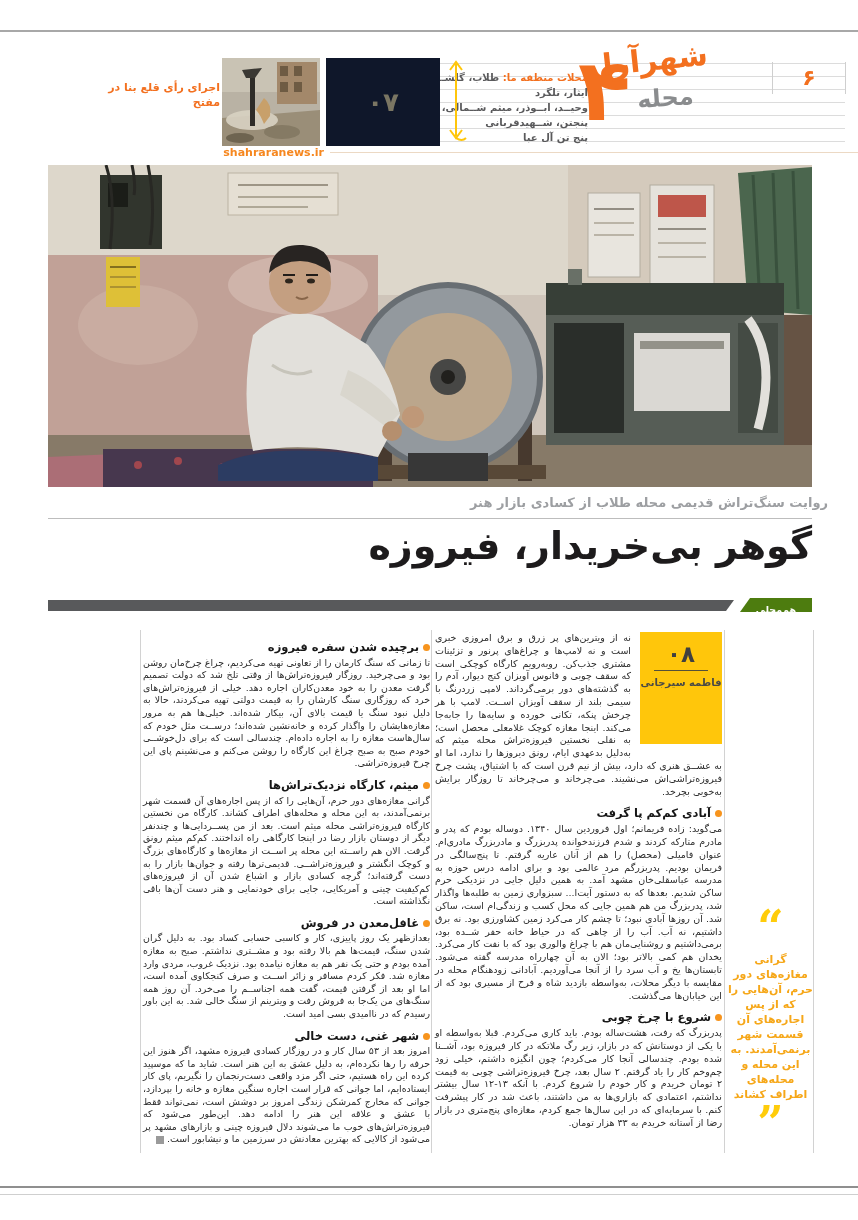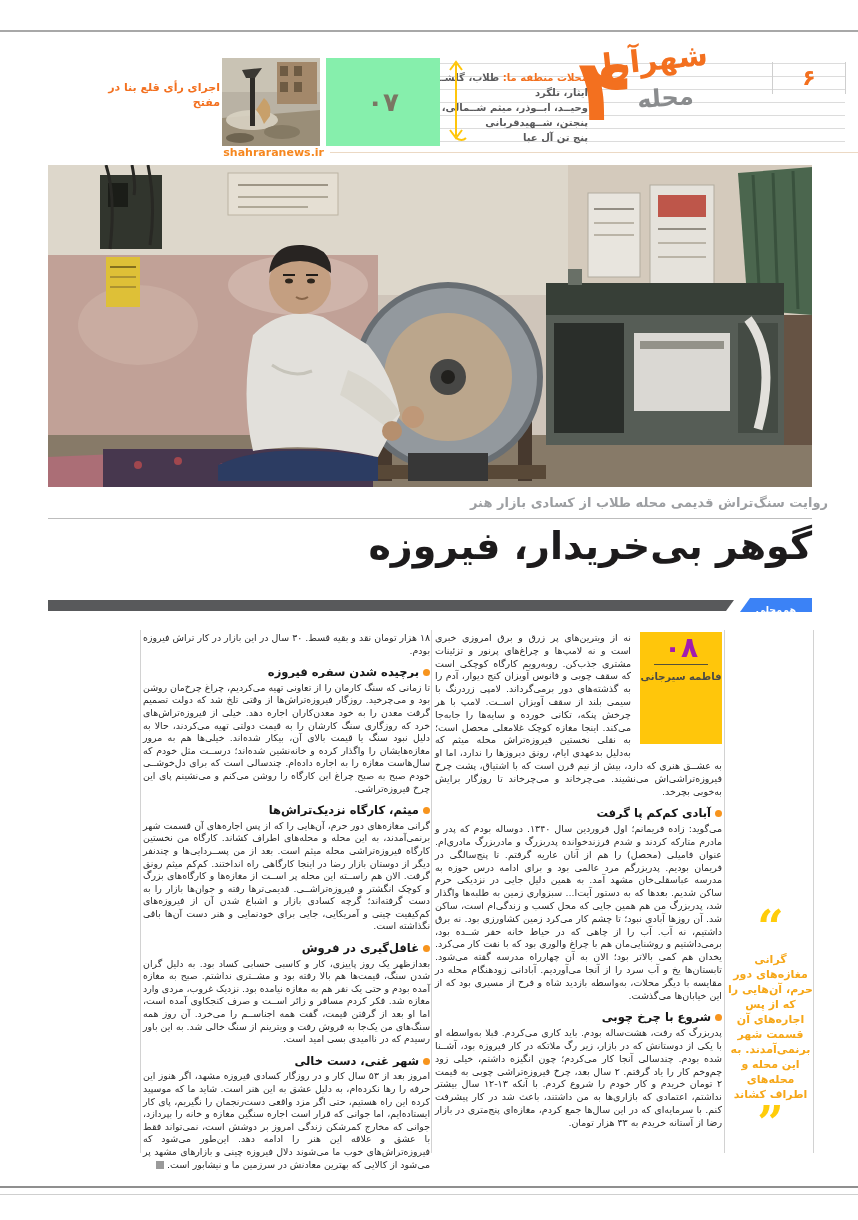--- a/index.html
+++ b/index.html
@@ -13,48 +13,48 @@
   .page-num{position:absolute;top:62px;left:772px;width:72px;height:32px;border-left:1px solid #cfcfcf;
             border-right:1px solid #cfcfcf;text-align:center;font-size:22px;font-weight:bold;color:#f3701f;line-height:32px;}
   .logo{position:absolute;top:34px;left:576px;width:132px;height:118px;}
   .logo .big4{position:absolute;left:2px;top:6px;font-size:86px;font-weight:bold;color:#f3701f;line-height:100px;}
   .logo .l1{position:absolute;right:0;top:8px;font-size:30px;font-weight:bold;color:#f3701f;transform:rotate(-6deg);}
   .logo .l2{position:absolute;right:14px;top:50px;font-size:24px;font-weight:bold;color:#8a8c8e;transform:rotate(-4deg);}
   .districts{position:absolute;top:70px;left:420px;width:168px;text-align:right;font-size:10px;line-height:15px;color:#5a5a5c;font-weight:bold;}
   .districts .lbl{color:#f3701f;}
   .teaser-title{position:absolute;top:80px;left:108px;width:112px;text-align:right;font-size:11px;line-height:15px;font-weight:bold;color:#f3701f;}
   .teaser-photo{position:absolute;top:58px;left:222px;width:98px;height:88px;}
-  .num-box{position:absolute;top:58px;left:326px;width:114px;height:88px;background:#86efac;text-align:center;}
+  .num-box{position:absolute;top:58px;left:326px;width:114px;height:88px;background:#0f172a;text-align:center;}
   .num-box span{font-size:26px;font-weight:bold;color:#7a7663;line-height:88px;}
   .site-url{position:absolute;top:146px;left:218px;width:106px;text-align:right;font-size:11px;font-weight:bold;color:#f6871f;direction:ltr;}
   .measure-arrow{position:absolute;top:58px;left:444px;width:24px;height:90px;}
   .under-rule{position:absolute;top:152px;left:330px;right:0;height:1px;background:#ecd9c4;}
 
   
   .photo{position:absolute;top:165px;left:48px;width:764px;height:322px;background:#cfc4b6;}
 
   
   .kicker{position:absolute;top:495px;right:30px;left:48px;text-align:right;font-size:13px;font-weight:bold;color:#9d9fa2;}
   .kicker-rule{position:absolute;top:518px;left:48px;width:764px;height:1px;background:#bdbdbd;}
   .headline{position:absolute;top:524px;right:46px;left:48px;text-align:right;font-size:38px;font-weight:bold;color:#1d1b1c;}
   .bar-gray{position:absolute;top:600px;left:48px;width:686px;height:11px;background:#58595b;
             clip-path:polygon(0 0,100% 0,calc(100% - 8px) 100%,0 100%);}
-  .bar-tag{position:absolute;top:598px;left:740px;width:72px;height:14px;background:#3b82f6;
+  .bar-tag{position:absolute;top:598px;left:740px;width:72px;height:14px;background:#4d7c0f;
            clip-path:polygon(10px 0,100% 0,100% 100%,0 100%);text-align:center;}
   .bar-tag span{font-size:9.5px;font-weight:bold;color:#ffffff;line-height:14px;}
 
   
   .col{position:absolute;top:632px;text-align:justify;font-size:9.5px;line-height:12.8px;color:#2b2b2b;}
   .col p{margin:0 0 6px 0;}
   .col-mid{left:143px;width:287px;font-size:9.4px;line-height:12.6px;}
   .col-lead{left:435px;width:287px;}
   .sub-head{margin:9px 0 3px 0;font-size:11.5px;font-weight:bold;color:#161616;text-align:right;}
   .bullet{display:inline-block;width:7px;height:7px;border-radius:50%;background:#f7941d;margin-left:4px;}
   .byline-box{float:right;width:82px;height:112px;background:#ffc60b;margin:0 0 6px 9px;text-align:center;}
-  .byline-box .bnum{display:block;padding-top:10px;font-size:28px;font-weight:bold;color:#a21caf;}
+  .byline-box .bnum{display:block;padding-top:16px;font-size:23px;font-weight:bold;color:#404040;}
   .byline-box .bdiv{display:block;width:54px;height:1px;background:#55513a;margin:9px auto 6px auto;}
   .byline-box .bname{display:block;font-size:10px;font-weight:bold;color:#4a4a45;}
   .end-square{display:inline-block;width:8px;height:8px;background:#9a9a9a;vertical-align:middle;margin-right:3px;}
 
   
   .quote-col{position:absolute;top:632px;left:728px;width:85px;text-align:center;}
   .q-mark{font-size:46px;line-height:30px;font-weight:bold;color:#ffcc0a;font-family:"DejaVu Serif",serif;}
   .q-open{margin-top:280px;}
   .q-text{margin:10px 0 6px 0;font-size:11px;line-height:15px;font-weight:bold;color:#f6a718;}
 
@@ -227,26 +227,25 @@
       <span class="bname">فاطمه سیرجانی</span>
     </div>
     <p>نه از ویترین‌های پر زرق و برق امروزی خبری است و نه لامپ‌ها و چراغ‌های پرنور و تزئینات مشتری جذب‌کن. روبه‌رویم کارگاه کوچکی است که سقف چوبی و فانوس آویزان کنج دیوار، آدم را به گذشته‌های دور برمی‌گرداند. لامپی زردرنگ با سیمی بلند از سقف آویزان اســت. لامپ با هر چرخش پنکه، تکانی خورده و سایه‌ها را جابه‌جا می‌کند. اینجا مغازه کوچک غلامعلی محصل است؛ به نقلی نخستین فیروزه‌تراش محله میثم که به‌دلیل بدعهدی ایام، رونق دیروزها را ندارد، اما او به عشــق هنری که دارد، بیش از نیم قرن است که با اشتیاق، پشت چرخ فیروزه‌تراشی‌اش می‌نشیند. می‌چرخاند و می‌چرخاند تا روزگار برایش به‌خوبی بچرخد.</p>
     <div class="sub-head"><span class="bullet"></span><span>آبادی کم‌کم پا گرفت</span></div>
     <p>می‌گوید: زاده فریمانم؛ اول فروردین سال ۱۳۴۰. دوساله بودم که پدر و مادرم متارکه کردند و شدم فرزندخوانده پدربزرگ و مادربزرگ مادری‌ام. عنوان فامیلی (محصل) را هم از آنان عاریه گرفتم. تا پنج‌سالگی در فریمان بودیم. پدربزرگم مرد عالمی بود و برای ادامه درس حوزه به مدرسه عباسقلی‌خان مشهد آمد. به همین دلیل جایی در نزدیکی حرم ساکن شدیم. بعدها که به دستور آیت‌ا... سبزواری زمین به طلبه‌ها واگذار شد، پدربزرگ من هم همین جایی که محل کسب و زندگی‌ام است، ساکن شد. آن روزها آبادی نبود؛ تا چشم کار می‌کرد زمین کشاورزی بود. نه برق داشتیم، نه آب. آب را از چاهی که در حیاط خانه حفر شــده بود، برمی‌داشتیم و روشنایی‌مان هم با چراغ والوری بود که با نفت کار می‌کرد. یخدان هم کمی بالاتر بود؛ الان به آن چهارراه مدرسه گفته می‌شود. تابستان‌ها یخ و آب سرد را از آنجا می‌آوردیم. آبادانی زودهنگام محله در مقایسه با دیگر محلات، به‌واسطه بازدید شاه و فرح از مسیری بود که از این خیابان‌ها می‌گذشت.</p>
     <div class="sub-head"><span class="bullet"></span><span>شروع با چرخ چوبی</span></div>
     <p>پدربزرگ که رفت، هشت‌ساله بودم. باید کاری می‌کردم. قبلا به‌واسطه او با یکی از دوستانش که در بازار، زیر رگ ملاتکه در کار فیروزه بود، آشــنا شده بودم. چندسالی آنجا کار می‌کردم؛ چون انگیزه داشتم، خیلی زود چم‌وخم کار را یاد گرفتم. ۲ سال بعد، چرخ فیروزه‌تراشی چوبی به قیمت ۲ تومان خریدم و کار خودم را شروع کردم. با آنکه ۱۳-۱۲ سال بیشتر نداشتم، اعتمادی که بازاری‌ها به من داشتند، باعث شد در کار پیشرفت کنم. با سرمایه‌ای که در این سال‌ها جمع کردم، مغازه‌ای پنج‌متری در بازار رضا از آستانه خریدم به ۳۳ هزار تومان.</p>
   </div>
 
   <div class="col col-mid">
-    <p>۱۸ هزار تومان نقد و بقیه قسط. ۳۰ سال در این بازار در کار تراش فیروزه بودم.</p>
     <div class="sub-head"><span class="bullet"></span><span>برچیده شدن سفره فیروزه</span></div>
     <p>تا زمانی که سنگ کارمان را از تعاونی تهیه می‌کردیم، چراغ چرخ‌مان روشن بود و می‌چرخید. روزگار فیروزه‌تراش‌ها از وقتی تلخ شد که دولت تصمیم گرفت معدن را به خود معدن‌کاران اجاره دهد. خیلی از فیروزه‌تراش‌های خرد که روزگاری سنگ کارشان را به قیمت دولتی تهیه می‌کردند، حالا به دلیل نبود سنگ یا قیمت بالای آن، بیکار شده‌اند. خیلی‌ها هم به مرور مغازه‌هایشان را واگذار کرده و خانه‌نشین شده‌اند؛ درســت مثل خودم که سال‌هاست مغازه را به اجاره داده‌ام. چندسالی است که برای دل‌خوشــی خودم صبح به صبح چراغ این کارگاه را روشن می‌کنم و می‌نشینم پای این چرخ فیروزه‌تراشی.</p>
     <div class="sub-head"><span class="bullet"></span><span>میثم، کارگاه نزدیک‌تراش‌ها</span></div>
     <p>گرانی مغازه‌های دور حرم، آن‌هایی را که از پس اجاره‌های آن قسمت شهر برنمی‌آمدند، به این محله و محله‌های اطراف کشاند. کارگاه من نخستین کارگاه فیروزه‌تراشی محله میثم است. بعد از من پســردایی‌ها و چندنفر دیگر از دوستان بازار رضا در اینجا کارگاهی راه انداختند. کم‌کم میثم رونق گرفت. الان هم راســته این محله پر اســت از مغازه‌ها و کارگاه‌های بزرگ و کوچک انگشتر و فیروزه‌تراشــی. قدیمی‌ترها رفته و جوان‌ها بازار را به دست گرفته‌اند؛ گرچه کسادی بازار و اشباع شدن آن از فیروزه‌های کم‌کیفیت چینی و آمریکایی، جایی برای خودنمایی و هنر دست آن‌ها باقی نگذاشته است.</p>
-    <div class="sub-head"><span class="bullet"></span><span>غافل‌گیری در فروش</span></div>
+    <div class="sub-head"><span class="bullet"></span><span>غافل‌معدن در فروش</span></div>
     <p>بعدازظهر یک روز پاییزی، کار و کاسبی حسابی کساد بود. به دلیل گران شدن سنگ، قیمت‌ها هم بالا رفته بود و مشــتری نداشتم. صبح به مغازه آمده بودم و حتی یک نفر هم به مغازه نیامده بود. نزدیک غروب، مردی وارد مغازه شد. فکر کردم مسافر و زائر اســت و صرف کنجکاوی آمده است، اما او بعد از گرفتن قیمت، گفت همه اجناســم را می‌خرد. آن روز همه سنگ‌های من یک‌جا به فروش رفت و ویترینم از سنگ خالی شد. به این باور رسیدم که در ناامیدی بسی امید است.</p>
     <div class="sub-head"><span class="bullet"></span><span>شهر غنی، دست خالی</span></div>
     <p><span>امروز بعد از ۵۳ سال کار و در روزگار کسادی فیروزه مشهد، اگر هنوز این حرفه را رها نکرده‌ام، به دلیل عشق به این هنر است. شاید ما که موسپید کرده این راه هستیم، حتی اگر مزد واقعی دست‌رنجمان را نگیریم، پای کار ایستاده‌ایم، اما جوانی که قرار است اجاره سنگین مغازه و خانه را بپردازد، جوانی که مخارج کمرشکن زندگی امروز بر دوشش است، نمی‌تواند فقط با عشق و علاقه این هنر را ادامه دهد. این‌طور می‌شود که فیروزه‌تراش‌های خوب ما می‌شوند دلال فیروزه چینی و بازارهای مشهد پر می‌شود از کالایی که بهترین معادنش در سرزمین ما و نیشابور است.</span><span class="end-square"></span></p>
   </div>
 
   <div class="quote-col">
     <div class="q-mark q-open">“</div>
     <div class="q-text">گرانی مغازه‌های دور حرم، آن‌هایی را که از پس اجاره‌های آن قسمت شهر برنمی‌آمدند. به این محله و محله‌های اطراف کشاند</div>
     <div class="q-mark">”</div>
   </div>

